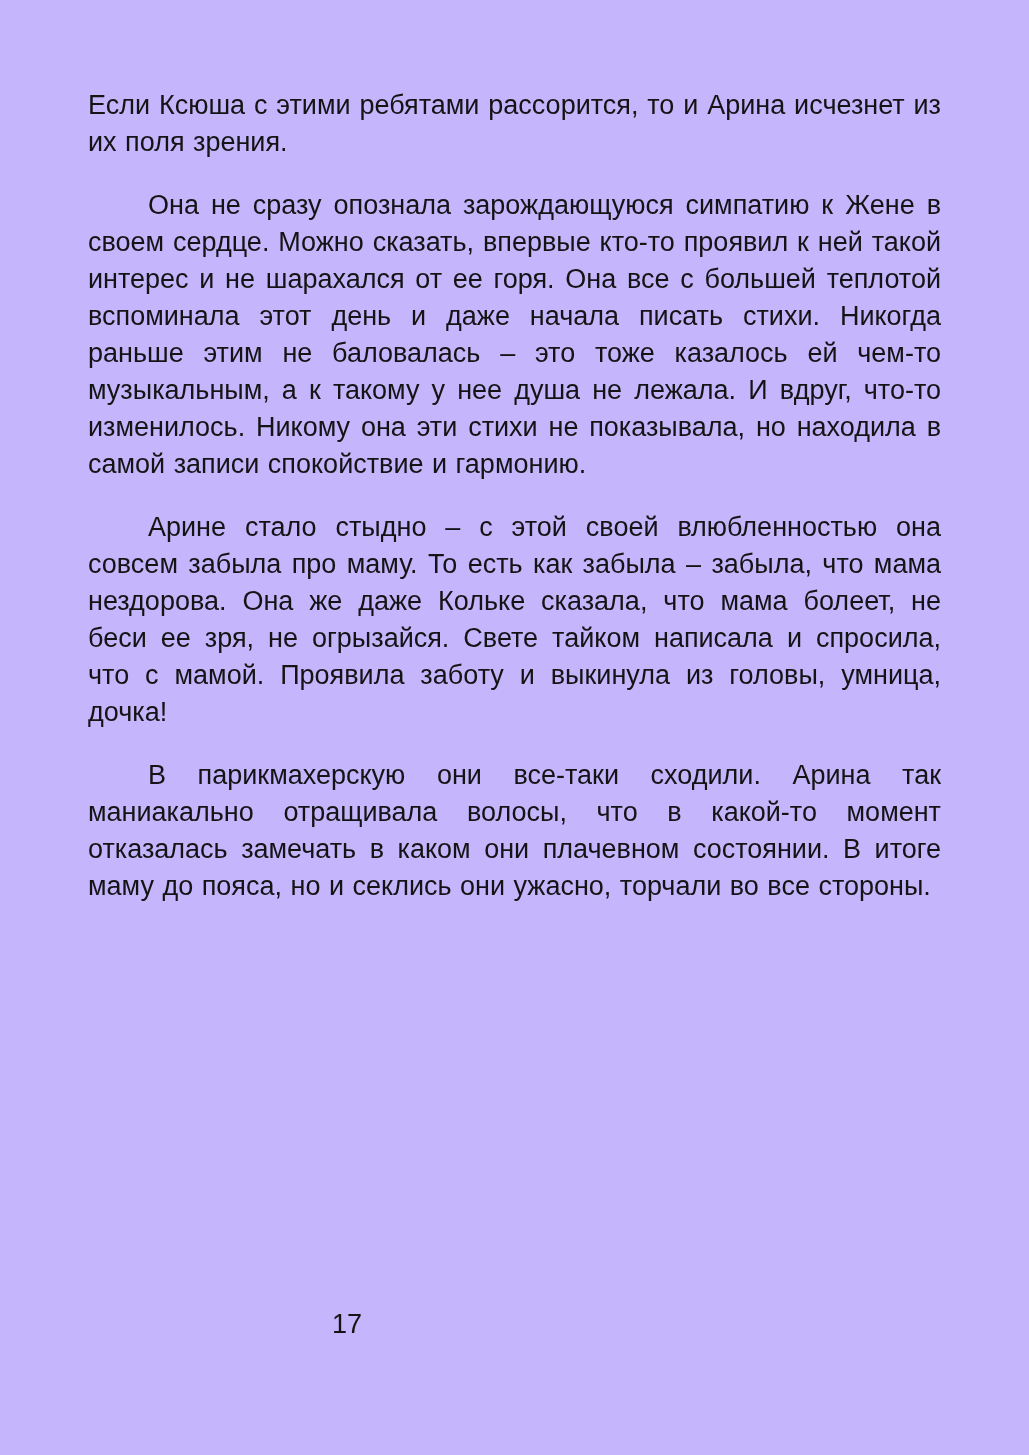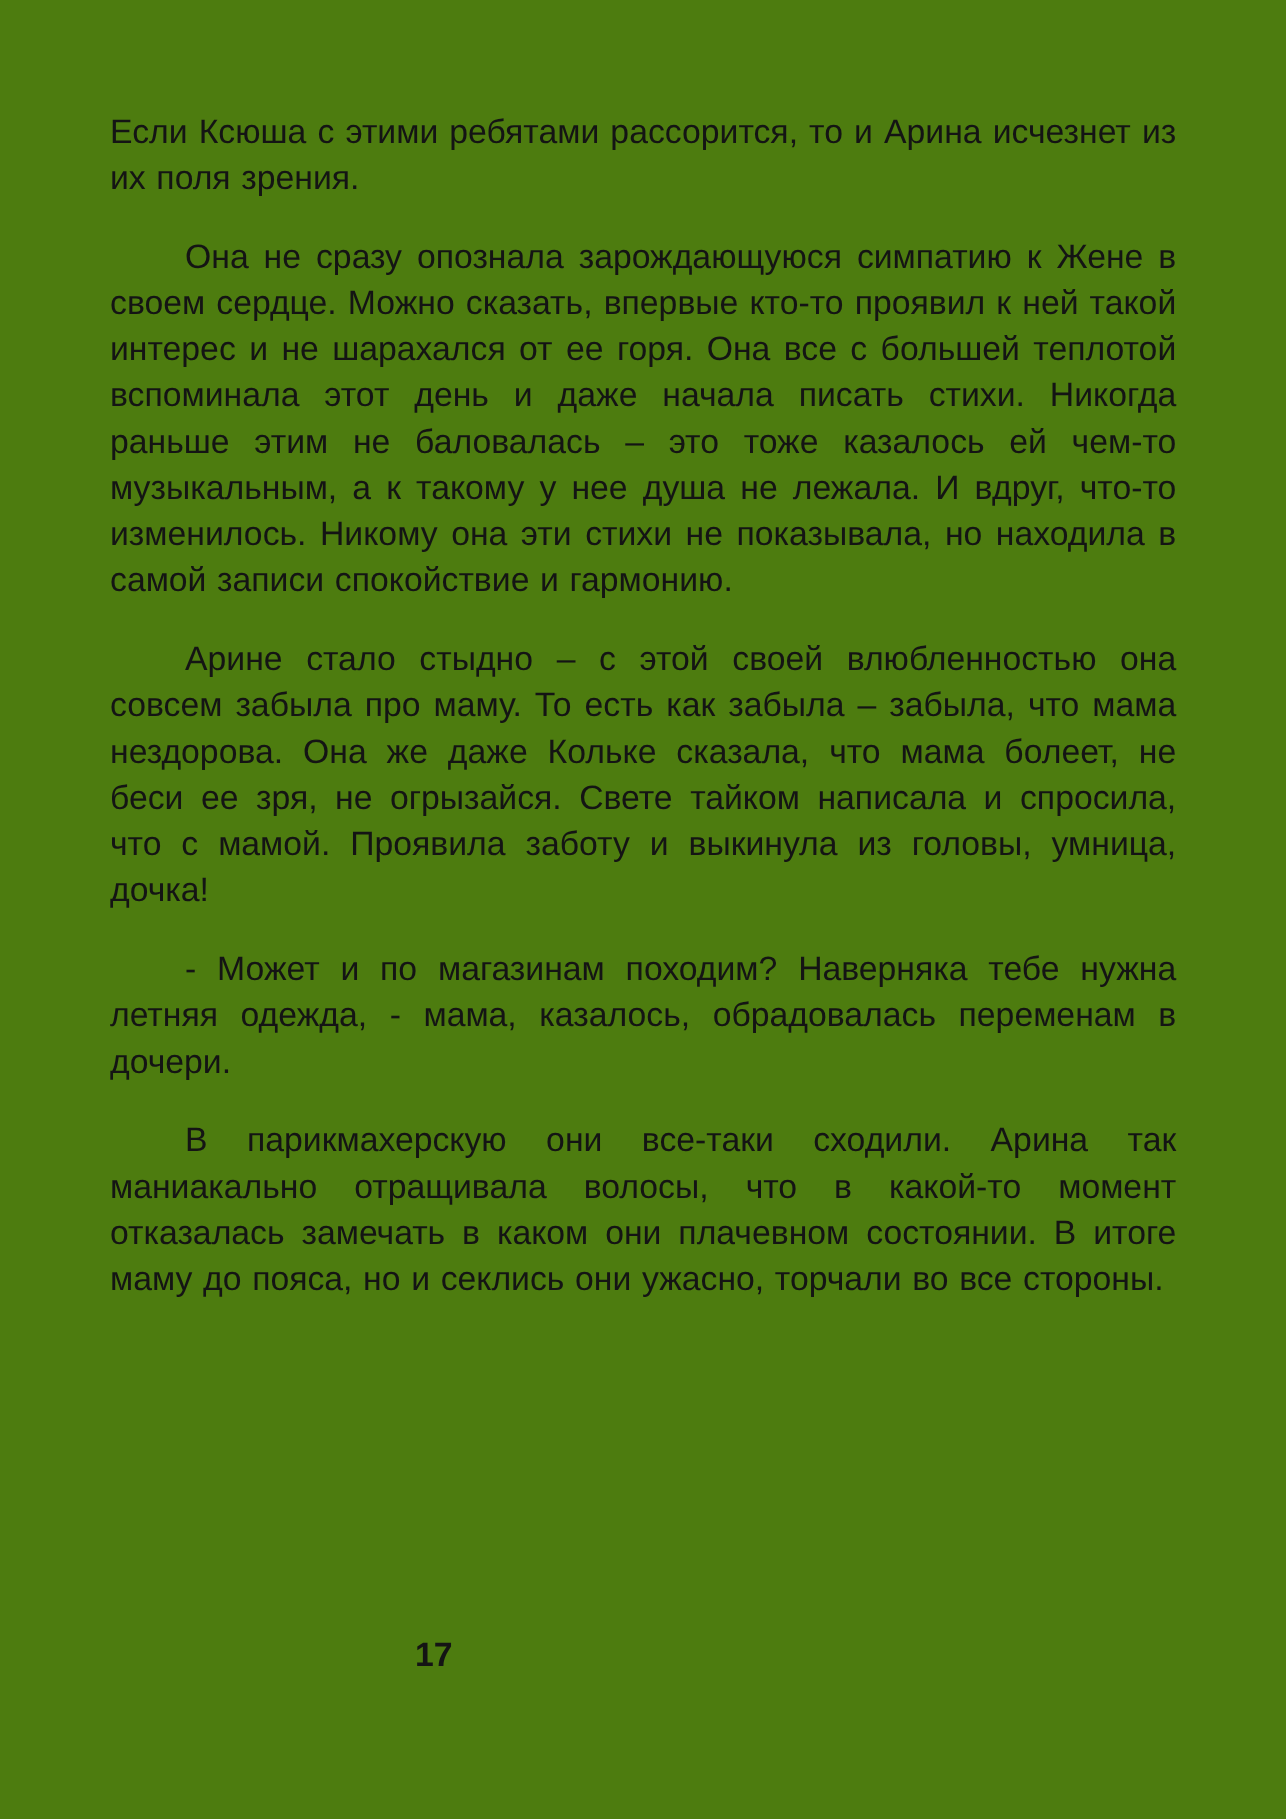--- a/index.html
+++ b/index.html
@@ -4,21 +4,21 @@
 <style>
   html, body {
     margin: 0;
     padding: 0;
     background: #ffffff;
   }
   .page {
     position: relative;
     width: 1029px;
     height: 1455px;
-    background: #4d7c0f;
+    background: #c4b5fd;
     overflow: hidden;
     font-family: "Liberation Sans", "DejaVu Sans", sans-serif;
     color: #141414;
   }
   .text-block {
     position: absolute;
     top: 87px;
     left: 88px;
     width: 853px;
   }
@@ -34,28 +34,26 @@
   .para.no-indent {
     text-indent: 0;
   }
   .page-number {
     position: absolute;
     left: 332px;
     top: 1306px;
     font-size: 27px;
     line-height: 37px;
     color: #141414;
-    font-weight: bold;
   }
 </style>
 </head>
 <body>
 
 <div class="page">
   <div class="text-block">
     <p class="para no-indent">Если Ксюша с этими ребятами рассорится, то и Арина исчезнет из их поля зрения.</p>
     <p class="para">Она не сразу опознала зарождающуюся симпатию к Жене в своем сердце. Можно сказать, впервые кто-то проявил к ней такой интерес и не шарахался от ее горя. Она все с большей теплотой вспоминала этот день и даже начала писать стихи. Никогда раньше этим не баловалась – это тоже казалось ей чем-то музыкальным, а к такому у нее душа не лежала. И вдруг, что-то изменилось. Никому она эти стихи не показывала, но находила в самой записи спокойствие и гармонию.</p>
     <p class="para">Арине стало стыдно – с этой своей влюбленностью она совсем забыла про маму. То есть как забыла – забыла, что мама нездорова. Она же даже Кольке сказала, что мама болеет, не беси ее зря, не огрызайся. Свете тайком написала и спросила, что с мамой. Проявила заботу и выкинула из головы, умница, дочка!</p>
-    <p class="para">- Может и по магазинам походим? Наверняка тебе нужна летняя одежда, - мама, казалось, обрадовалась переменам в дочери.</p>
     <p class="para">В парикмахерскую они все-таки сходили. Арина так маниакально отращивала волосы, что в какой-то момент отказалась замечать в каком они плачевном состоянии. В итоге маму до пояса, но и секлись они ужасно, торчали во все стороны.</p>
   </div>
   <div class="page-number">17</div>
 </div>
 
 </body></html>

